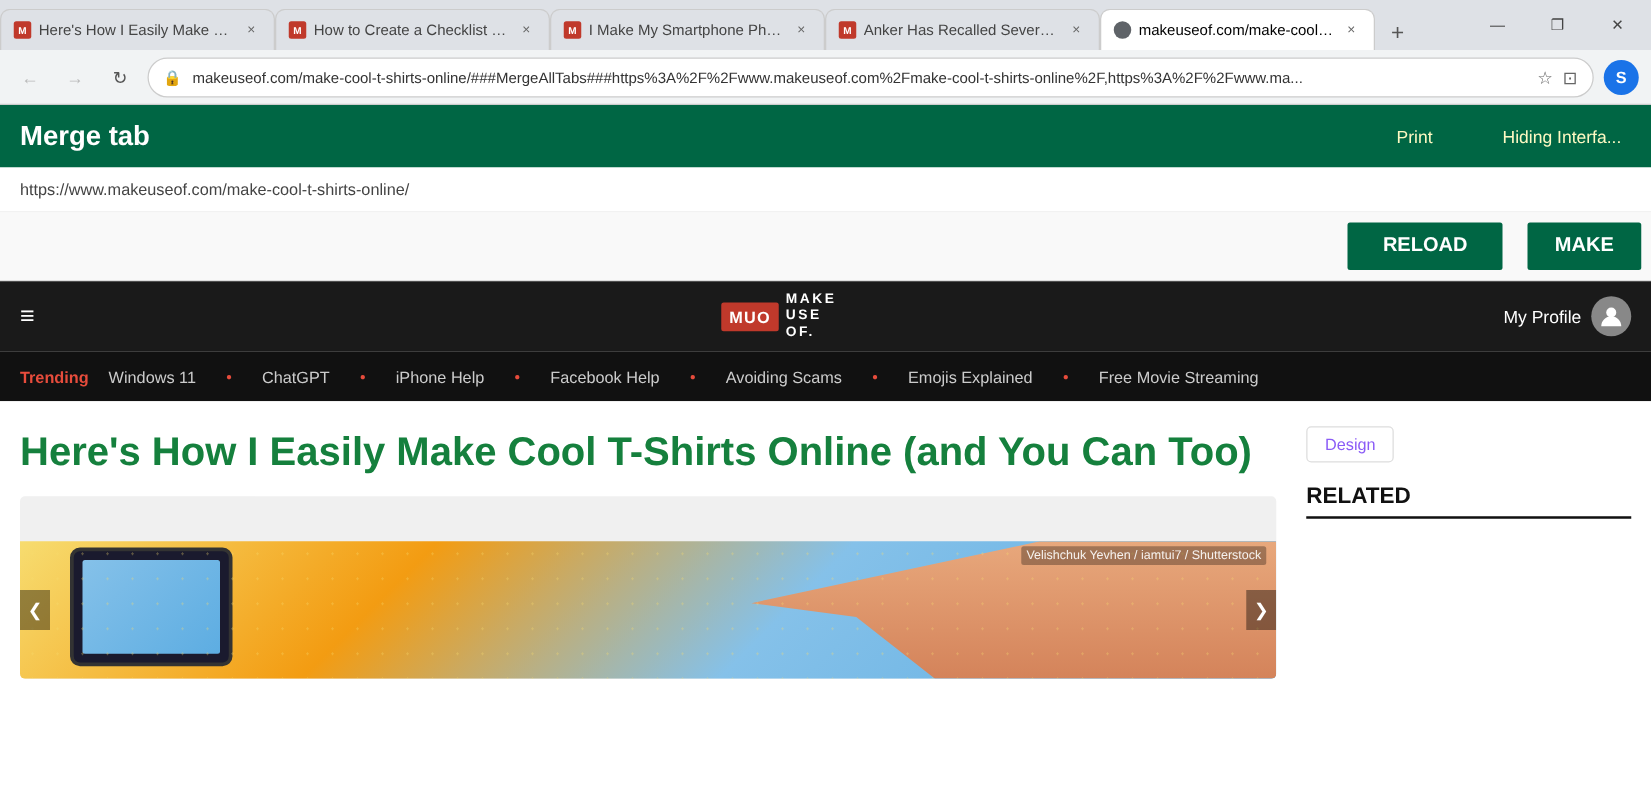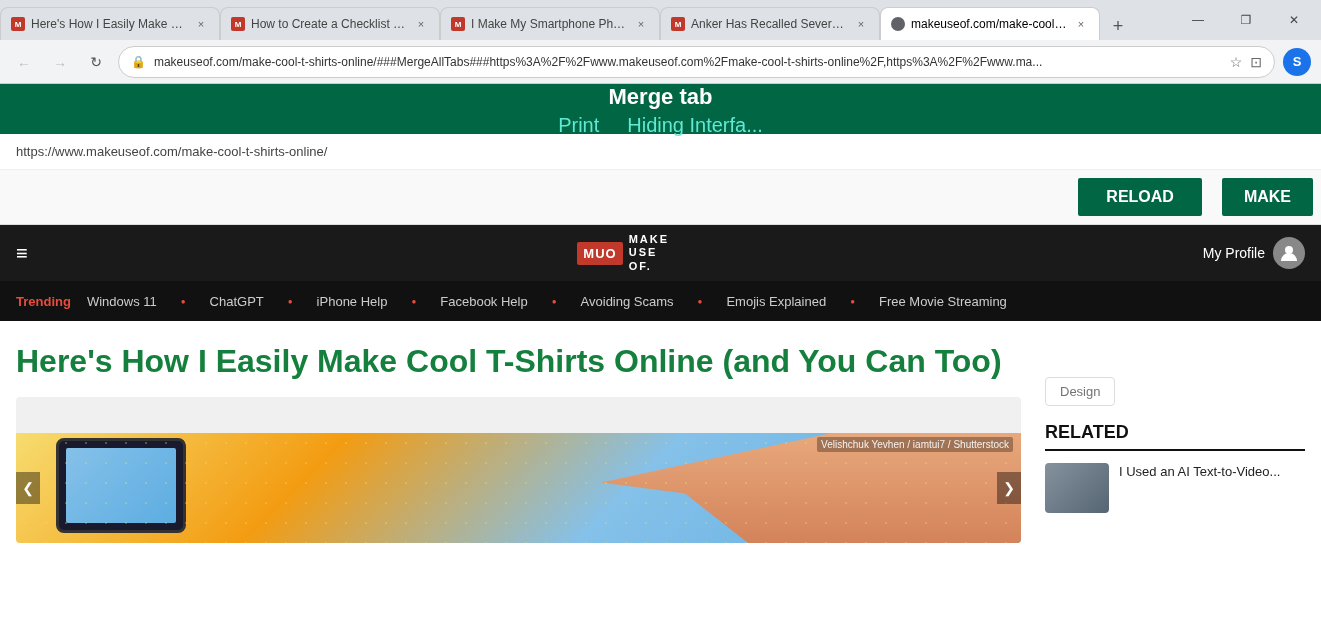--- a/index.html
+++ b/index.html
@@ -164,40 +164,40 @@
     }
 
     
     .extension-bar {
       background: #006644;
       color: white;
       display: flex;
       align-items: center;
       padding: 0 16px;
       height: 50px;
-      flex-direction: column;
     }
     .extension-title {
       font-size: 22px;
       font-weight: bold;
       color: white;
       flex: 1;
     }
     .extension-actions {
       display: flex;
       gap: 12px;
       align-items: center;
     }
     .ext-action-btn {
-      color: #5eead4;
-      font-size: 20px;
+      color: #fef9c3;
+      font-size: 14px;
       cursor: pointer;
       background: none;
       border: none;
       padding: 4px 8px;
+      margin-left: 28px;
     }
 
     
     .url-display {
       background: white;
       padding: 6px 16px;
       font-size: 13px;
       color: #444;
       border-bottom: 1px solid #eee;
       height: 36px;
@@ -393,28 +393,27 @@
     .image-nav-left { left: 0; }
     .image-nav-right { right: 0; }
 
     
     .article-sidebar {
       width: 260px;
       flex-shrink: 0;
     }
     .sidebar-tag {
       border: 1px solid #ddd;
-      color: #737373;
+      color: #8b5cf6;
       font-size: 13px;
       padding: 6px 14px;
       border-radius: 4px;
       display: inline-block;
       margin-bottom: 16px;
       cursor: pointer;
-      margin-top: 36px;
     }
     .related-label {
       font-size: 18px;
       font-weight: bold;
       color: #111;
       margin-bottom: 12px;
       border-bottom: 2px solid #111;
       padding-bottom: 6px;
     }
     .related-item {
@@ -563,18 +562,14 @@
         <span class="image-caption">Velishchuk Yevhen / iamtui7 / Shutterstock</span>
         <button class="image-nav-btn image-nav-left">❮</button>
         <button class="image-nav-btn image-nav-right">❯</button>
       </div>
     </div>
   </div>
 
   <div class="article-sidebar">
     <span class="sidebar-tag">Design</span>
     <div class="related-label">RELATED</div>
-    <div class="related-item">
-      <div class="related-thumb"></div>
-      <span class="related-text">I Used an AI Text-to-Video...</span>
-    </div>
   </div>
 </div>
 
 </body></html>

